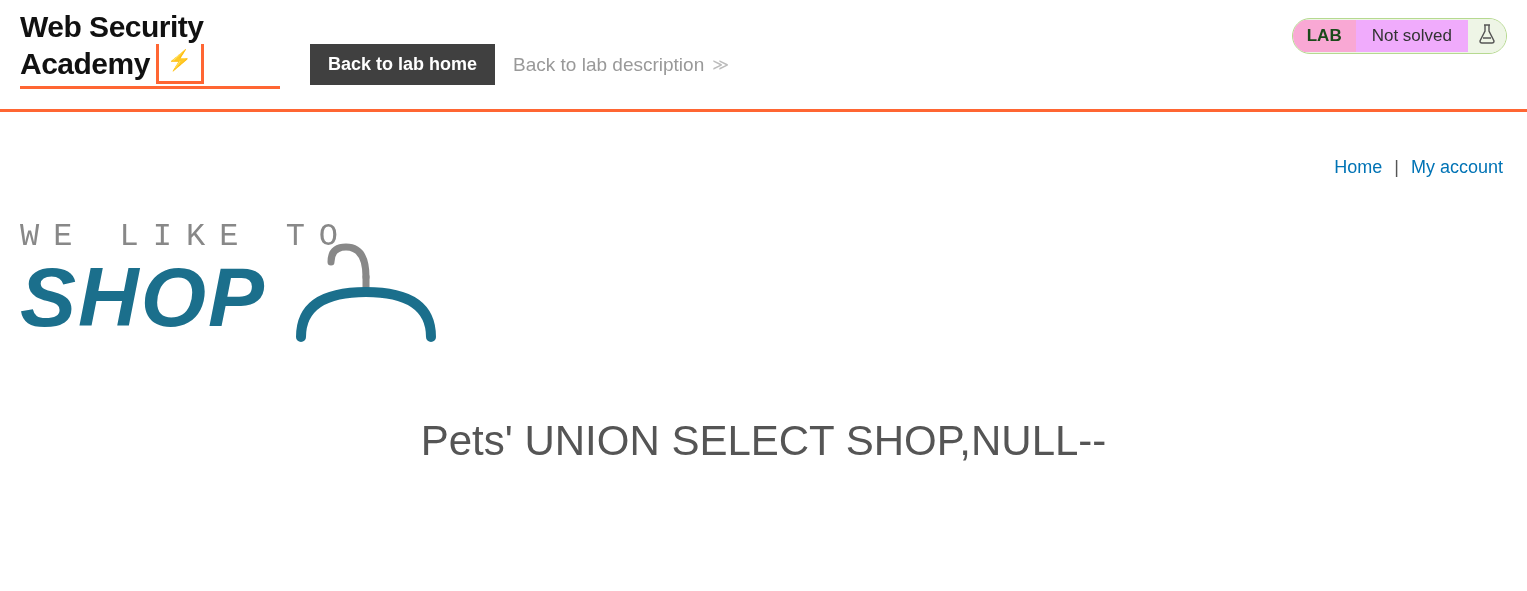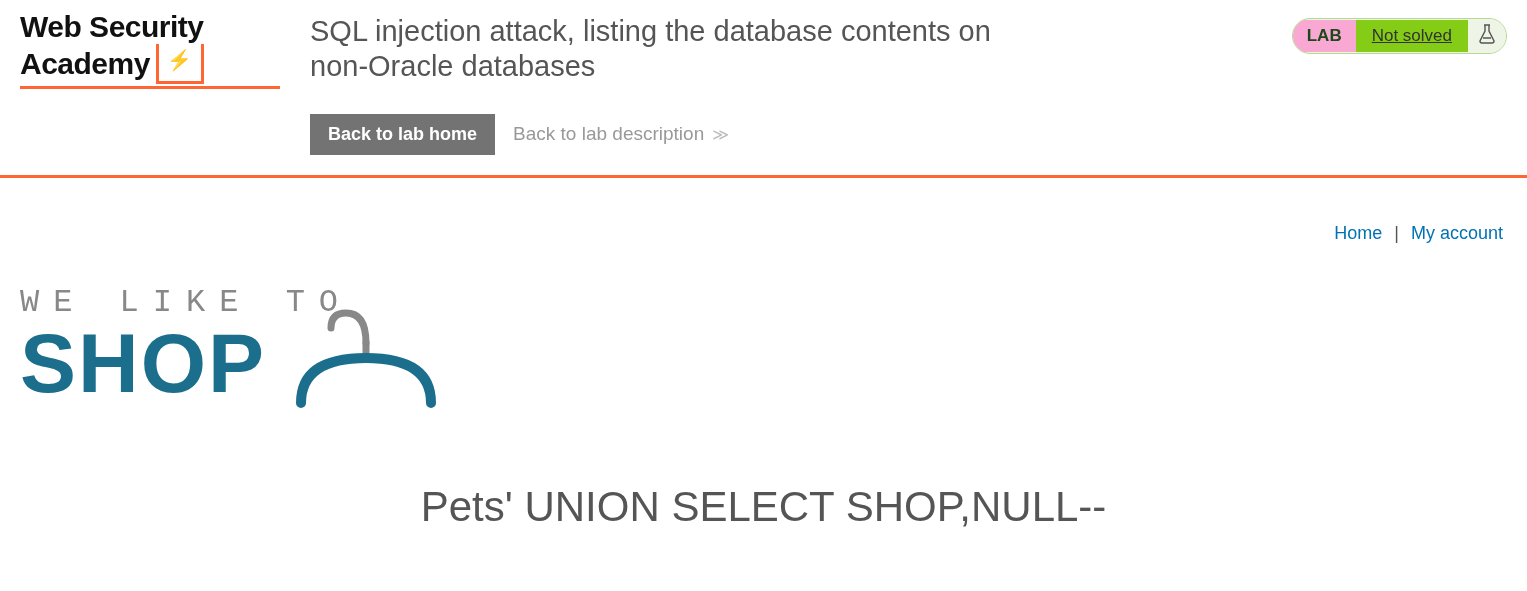--- a/index.html
+++ b/index.html
@@ -10,59 +10,58 @@
 .logo-line1 { font-size: 30px; font-weight: 700; color: #111; letter-spacing: -0.5px; }
 .logo-line2-wrap { display: flex; align-items: center; gap: 6px; }
 .logo-line2 { font-size: 30px; font-weight: 700; color: #111; letter-spacing: -0.5px; }
 .logo-bracket { border: 3px solid #ff6633; border-top: none; width: 48px; height: 40px; position: relative; display: inline-block; }
 .logo-bolt { position: absolute; top: 4px; left: 50%; transform: translateX(-50%); color: #ff6633; font-size: 20px; font-weight: bold; }
 .logo-underline { border-bottom: 3px solid #ff6633; width: 260px; margin-top: 2px; }
 
 .title-block { flex: 1 1 auto; padding-top: 4px; }
 .lab-title { font-size: 29px; color: #555; font-weight: 400; line-height: 1.2; max-width: 720px; }
 .button-row { margin-top: 30px; display: flex; align-items: center; gap: 18px; }
-.btn-primary { background: #737373; color: #fff; border: none; padding: 10px 18px; font-size: 18px; font-weight: 700; cursor: pointer; }
+.btn-primary { background: #404040; color: #fff; border: none; padding: 10px 18px; font-size: 18px; font-weight: 700; cursor: pointer; }
 .btn-link-desc { color: #999; font-size: 19px; cursor: pointer; display: flex; align-items: center; gap: 8px; }
 .chev { color: #bbb; font-size: 16px; letter-spacing: -4px; }
 
 .status-block { flex: 0 0 auto; padding-top: 8px; }
 .status-pill { display: flex; align-items: center; border: 1px solid #b6d990; border-radius: 20px; overflow: hidden; background: #eef5e6; }
 .pill-lab { background: #f9a8d4; color: #1a4a1a; font-weight: 700; padding: 6px 14px; font-size: 17px; }
-.pill-status { padding: 6px 16px; color: #333; font-size: 17px; background: #84cc16; text-decoration: underline; }
+.pill-status { padding: 6px 16px; color: #333; font-size: 17px; background: #f0abfc; }
 .pill-icon { padding: 4px 10px; color: #555; background:#eef5e6; }
 
 .page-nav { display: flex; justify-content: flex-end; gap: 8px; padding: 45px 24px 10px 20px; font-size: 18px; }
 .page-nav a { color: #0073b5; text-decoration: none; cursor: pointer; }
 .nav-sep { color: #555; padding: 0 4px; }
 
 .shop-block { padding: 30px 20px 10px 20px; }
 .shop-tag { font-family: "Courier New", monospace; font-size: 32px; letter-spacing: 14px; color: #888; }
 .shop-row { display: flex; align-items: flex-start; gap: 20px; }
-.shop-big { font-size: 84px; font-weight: 800; color: #1b6f8c; letter-spacing: 2px; line-height: 1; }
+.shop-big { font-size: 84px; font-weight: 800; color: #1b6f8c; letter-spacing: 2px; line-height: 1; font-style: italic; }
 .hanger-svg { margin-top: -18px; }
 
 .main-heading { text-align: center; font-size: 42px; color: #555; font-weight: 400; margin-top: 50px; }
 </style>
 </head>
 <body>
 
 <div class="top-bar">
   <div class="logo-block">
     <div class="logo-line1">Web Security</div>
     <div class="logo-line2-wrap">
       <span class="logo-line2">Academy</span>
       <span class="logo-bracket">
           <span class="logo-bolt">⚡</span>
         </span>
     </div>
     <div class="logo-underline"></div>
   </div>
 
   <div class="title-block">
-    <div class="lab-title">SQL injection attack, listing the database contents on non-Oracle databases</div>
     <div class="button-row">
       <button class="btn-primary">Back to lab home</button>
       <a class="btn-link-desc">
         <span>Back to lab description</span>
         <span class="chev">≫</span>
       </a>
     </div>
   </div>
 
   <div class="status-block">

